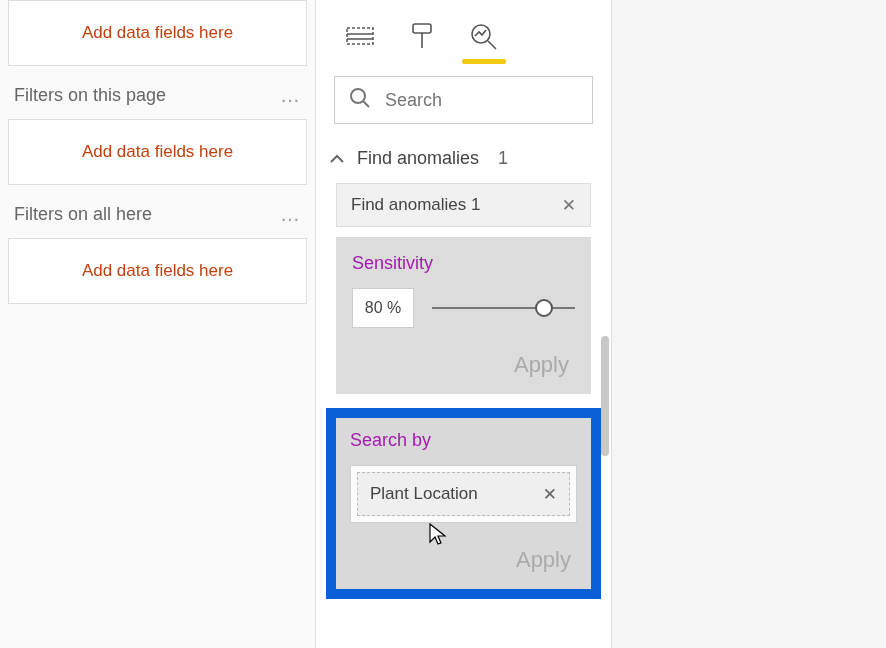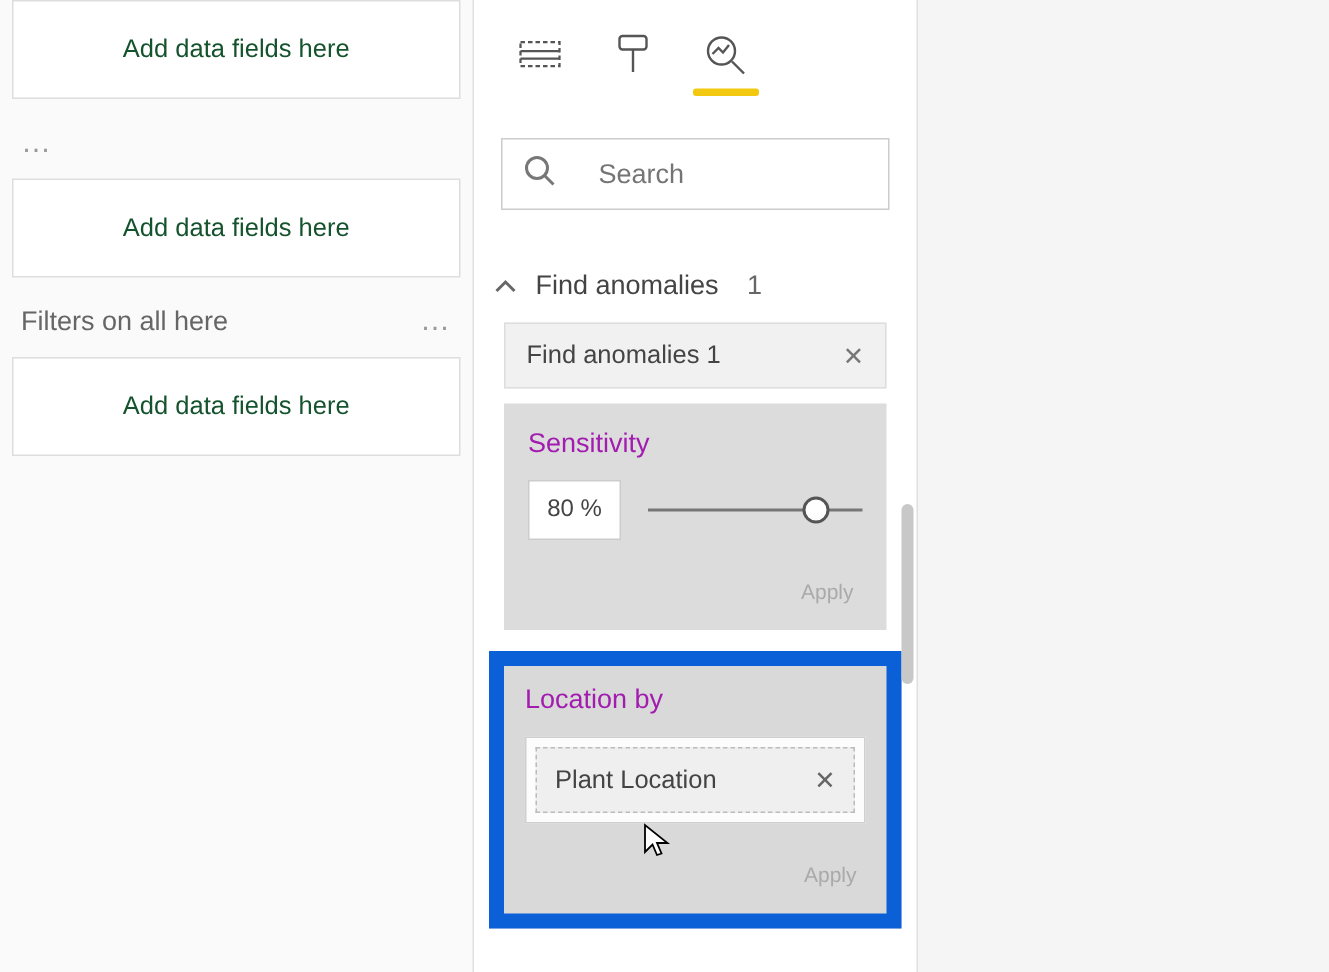--- a/index.html
+++ b/index.html
@@ -33,21 +33,21 @@
       letter-spacing: 1px;
       cursor: pointer;
     }
     .drop-zone {
       border: 1px solid #ddd;
       background: #fff;
       height: 66px;
       display: flex;
       align-items: center;
       justify-content: center;
-      color: #14532d;
+      color: #c2410c;
       font-size: 17px;
     }
     .analytics-pane {
       width: 296px;
       background: #fff;
       border-right: 1px solid #e0e0e0;
       position: relative;
     }
     .tab-icons {
       display: flex;
@@ -68,26 +68,26 @@
     .tab-icon.active::after {
       content: '';
       position: absolute;
       left: -6px; right: -6px;
       bottom: -12px;
       height: 5px;
       background: #f2c811;
       border-radius: 2px;
     }
     .search-box {
-      margin: 26px 18px;
+      margin: 10px 18px;
       border: 1px solid #ccc;
       height: 48px;
       display: flex;
       align-items: center;
-      gap: 28px;
+      gap: 14px;
       padding: 0 14px;
       cursor: text;
     }
     .search-box input {
       border: none;
       outline: none;
       font-size: 18px;
       flex: 1;
       color: #444;
       background: transparent;
@@ -170,21 +170,21 @@
       background: #fff;
       border-radius: 50%;
       transform: translate(-50%, -50%);
     }
     .apply-row {
       text-align: right;
       padding: 24px 6px 4px 6px;
     }
     .apply-btn {
       color: #aaa;
-      font-size: 14px;
+      font-size: 22px;
       margin-top: 24px;
     }
     .highlight-block {
       margin: 14px 10px 0 10px;
       border: 10px solid #0b5fd7;
       background: #d9d9d9;
       padding: 12px 14px 12px 14px;
       position: relative;
     }
     .explain-well {
@@ -228,20 +228,21 @@
   </style>
 </head>
 <body>
 
 <div class="filters-pane">
   <div class="drop-zone">
     <span>Add data fields here</span>
   </div>
 
   <div class="filter-section-title">
+    <span>Filters on this page</span>
     <span class="ellipsis">…</span>
   </div>
   <div class="drop-zone">
     <span>Add data fields here</span>
   </div>
 
   <div class="filter-section-title">
     <span>Filters on all here</span>
     <span class="ellipsis">…</span>
   </div>
@@ -309,21 +310,21 @@
         <div class="slider-line"></div>
         <div class="slider-handle"></div>
       </div>
     </div>
     <div class="apply-row">
       <span class="apply-btn">Apply</span>
     </div>
   </div>
 
   <div class="highlight-block">
-    <div class="panel-label">Location by</div>
+    <div class="panel-label">Search by</div>
     <div class="explain-well">
       <div class="field-chip">
         <span>Plant Location</span>
         <span class="x">✕</span>
       </div>
     </div>
     <div class="apply-row">
       <span class="apply-btn">Apply</span>
     </div>
     <span class="cursor-arrow">

